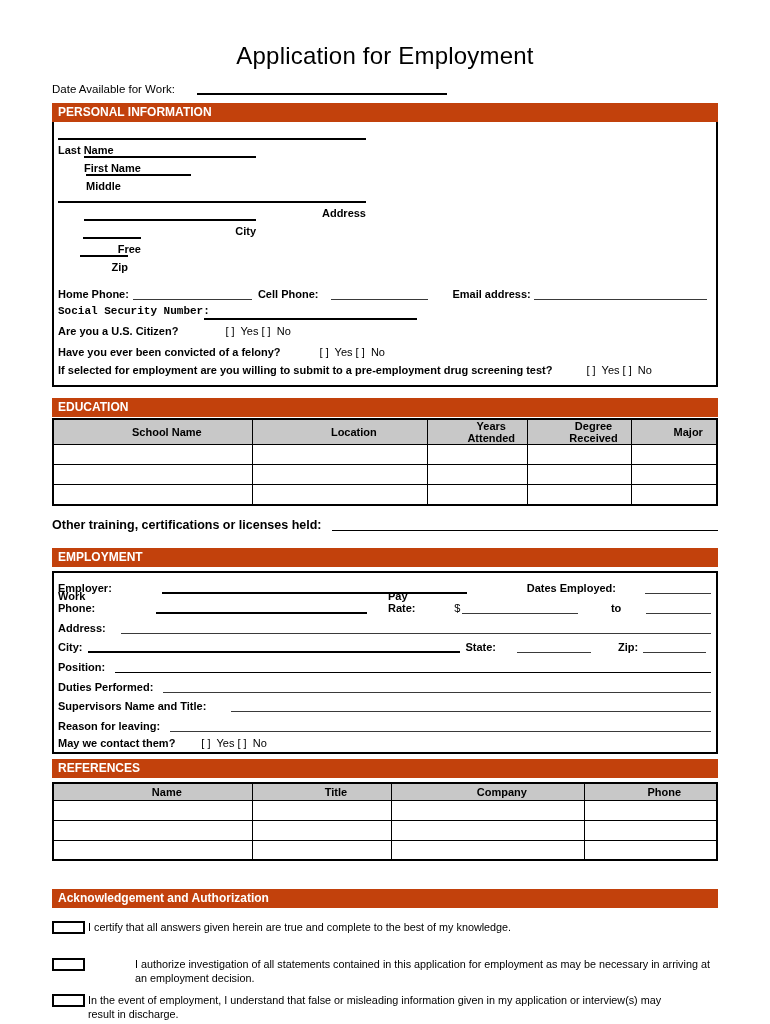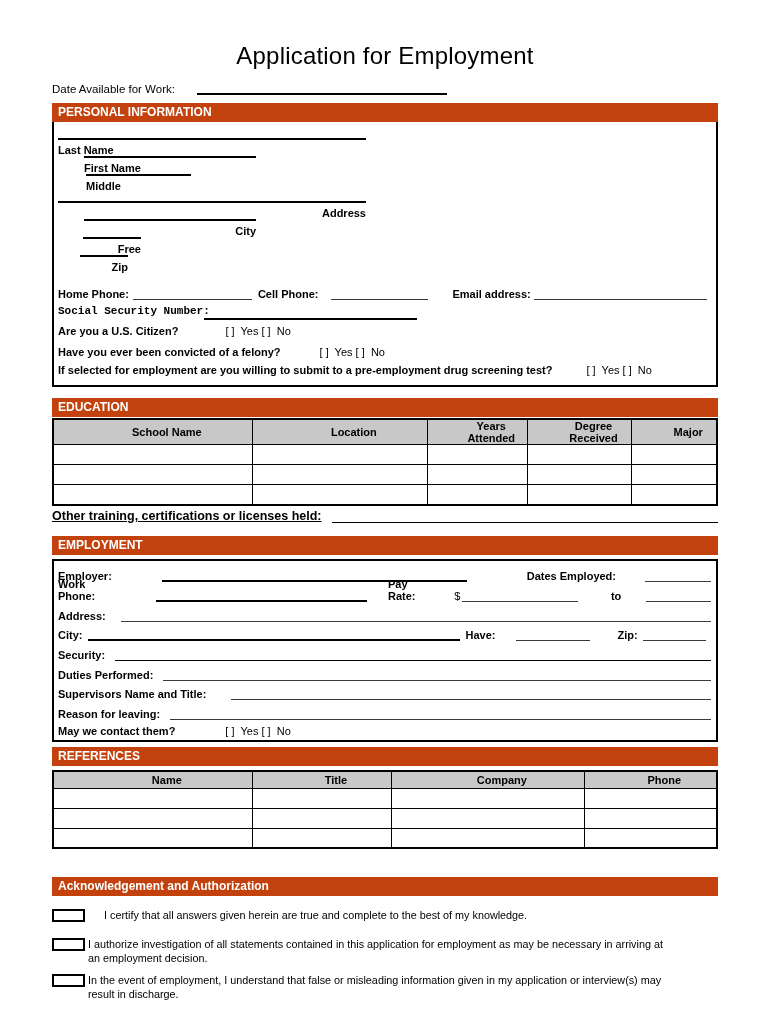--- a/index.html
+++ b/index.html
@@ -28,21 +28,21 @@
   .blabel { font-weight:bold; font-size:11px; }
   .yesno { font-size:11px; white-space:pre; }
 
   
   table { border-collapse:collapse; width:100%; table-layout:fixed; }
   table, th, td { border:1.5px solid #000;padding-left:28px; }
   table { border:2px solid #000; }
   th { background:#c8c8c8; font-size:11px; font-weight:bold; height:17px; }
   td { height:20px; }
 
-  .other-row { display:flex; align-items:flex-end; height:17px;text-decoration:underline; }
+  .other-row { display:flex; margin-top:12px; height:17px; }
   .other-row .blg { font-size:12.5px; font-weight:bold; }
 
   
   .ebox { border:2px solid #000; margin-top:4px; padding:2px 5px 3px 4px; }
   .erow { display:flex; align-items:flex-end; height:19.7px; font-size:11px; }
   .erow .ln2, .erow .ln1 { height:12px; }
   .spacer { flex:1; }
 
   
   .ackitem { display:flex; align-items:flex-start; }
@@ -202,47 +202,47 @@
     </div>
 
     <div class="erow">
       <span class="blabel">Address:</span>
       <span class="ln1" style="flex:1; margin-left:15px;"></span>
     </div>
 
     <div class="erow">
       <span class="blabel">City:</span>
       <span class="ln2" style="width:372px; margin-left:6px;"></span>
-      <span class="blabel" style="margin-left:5px;">Have:</span>
+      <span class="blabel" style="margin-left:5px;">State:</span>
       <span class="ln1" style="width:74px; margin-left:21px;"></span>
       <span class="blabel" style="margin-left:27px;">Zip:</span>
       <span class="ln1" style="width:63px; margin-left:5px;"></span>
     </div>
 
     <div class="erow">
-      <span class="blabel">Security:</span>
+      <span class="blabel">Position:</span>
       <span class="ln1" style="flex:1; margin-left:10px; border-bottom-color:#000;"></span>
     </div>
 
     <div class="erow">
       <span class="blabel">Duties Performed:</span>
       <span class="ln1" style="flex:1; margin-left:10px;"></span>
     </div>
 
     <div class="erow">
       <span class="blabel">Supervisors Name and Title:</span>
       <span class="ln1" style="flex:1; margin-left:25px;"></span>
     </div>
 
     <div class="erow">
       <span class="blabel">Reason for leaving:</span>
       <span class="ln1" style="flex:1; margin-left:10px;"></span>
     </div>
 
-    <div class="erow" style="height:17px;gap:24px;">
+    <div class="erow" style="height:17px;">
       <span class="blabel">May we contact them?</span>
       <span class="yesno" style="margin-left:26px;">[ ]  Yes [ ]  No</span>
     </div>
   </div>
 
   <div class="bar" style="margin-top:5px;">REFERENCES</div>
   <table style="margin-top:4px;">
     <colgroup>
       <col style="width:30%">
         <col style="width:21%">
@@ -272,26 +272,26 @@
       <td></td>
           <td></td>
           <td></td>
           <td></td>
     </tr>
   </tbody>
     </table>
 
   <div class="bar" style="margin-top:28px;">Acknowledgement and Authorization</div>
 
-  <div class="ackitem" style="margin-top:12px;gap:16px;">
+  <div class="ackitem" style="margin-top:12px;">
     <div class="ackbox"></div>
     <div class="acktext">I certify that all answers given herein are true and complete to the best of my knowledge.</div>
   </div>
 
-  <div class="ackitem" style="margin-top:15px;">
+  <div class="ackitem" style="margin-top:23px;gap:47px;">
     <div class="ackbox"></div>
     <div class="acktext">I authorize investigation of all statements contained in this application for employment as may be necessary in arriving at an employment decision.</div>
   </div>
 
   <div class="ackitem" style="margin-top:8px;">
     <div class="ackbox"></div>
     <div class="acktext">In the event of employment, I understand that false or misleading information given in my application or interview(s) may result in discharge.</div>
   </div>
 
   <div class="sigblock">

